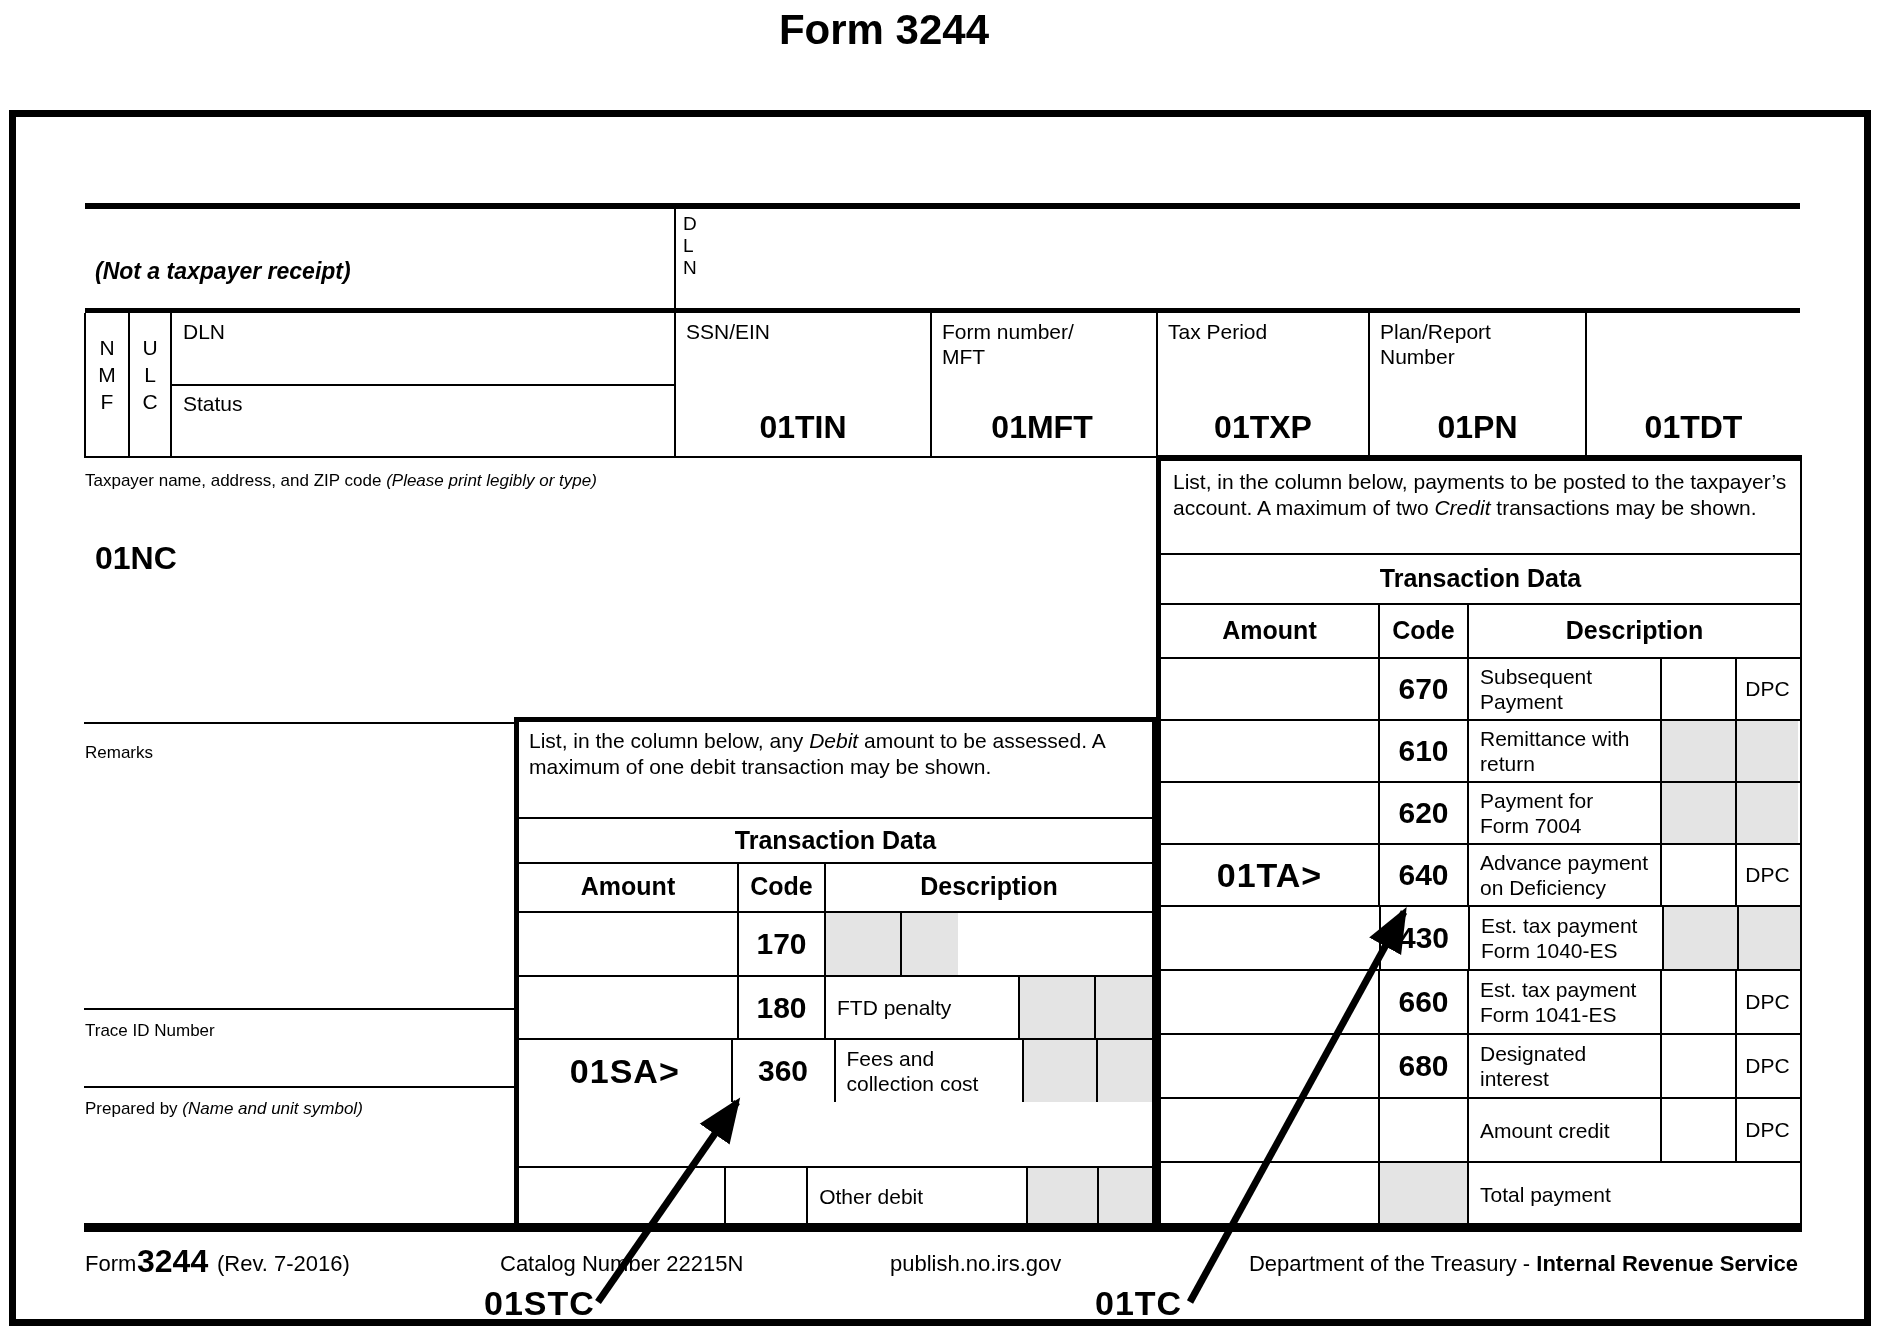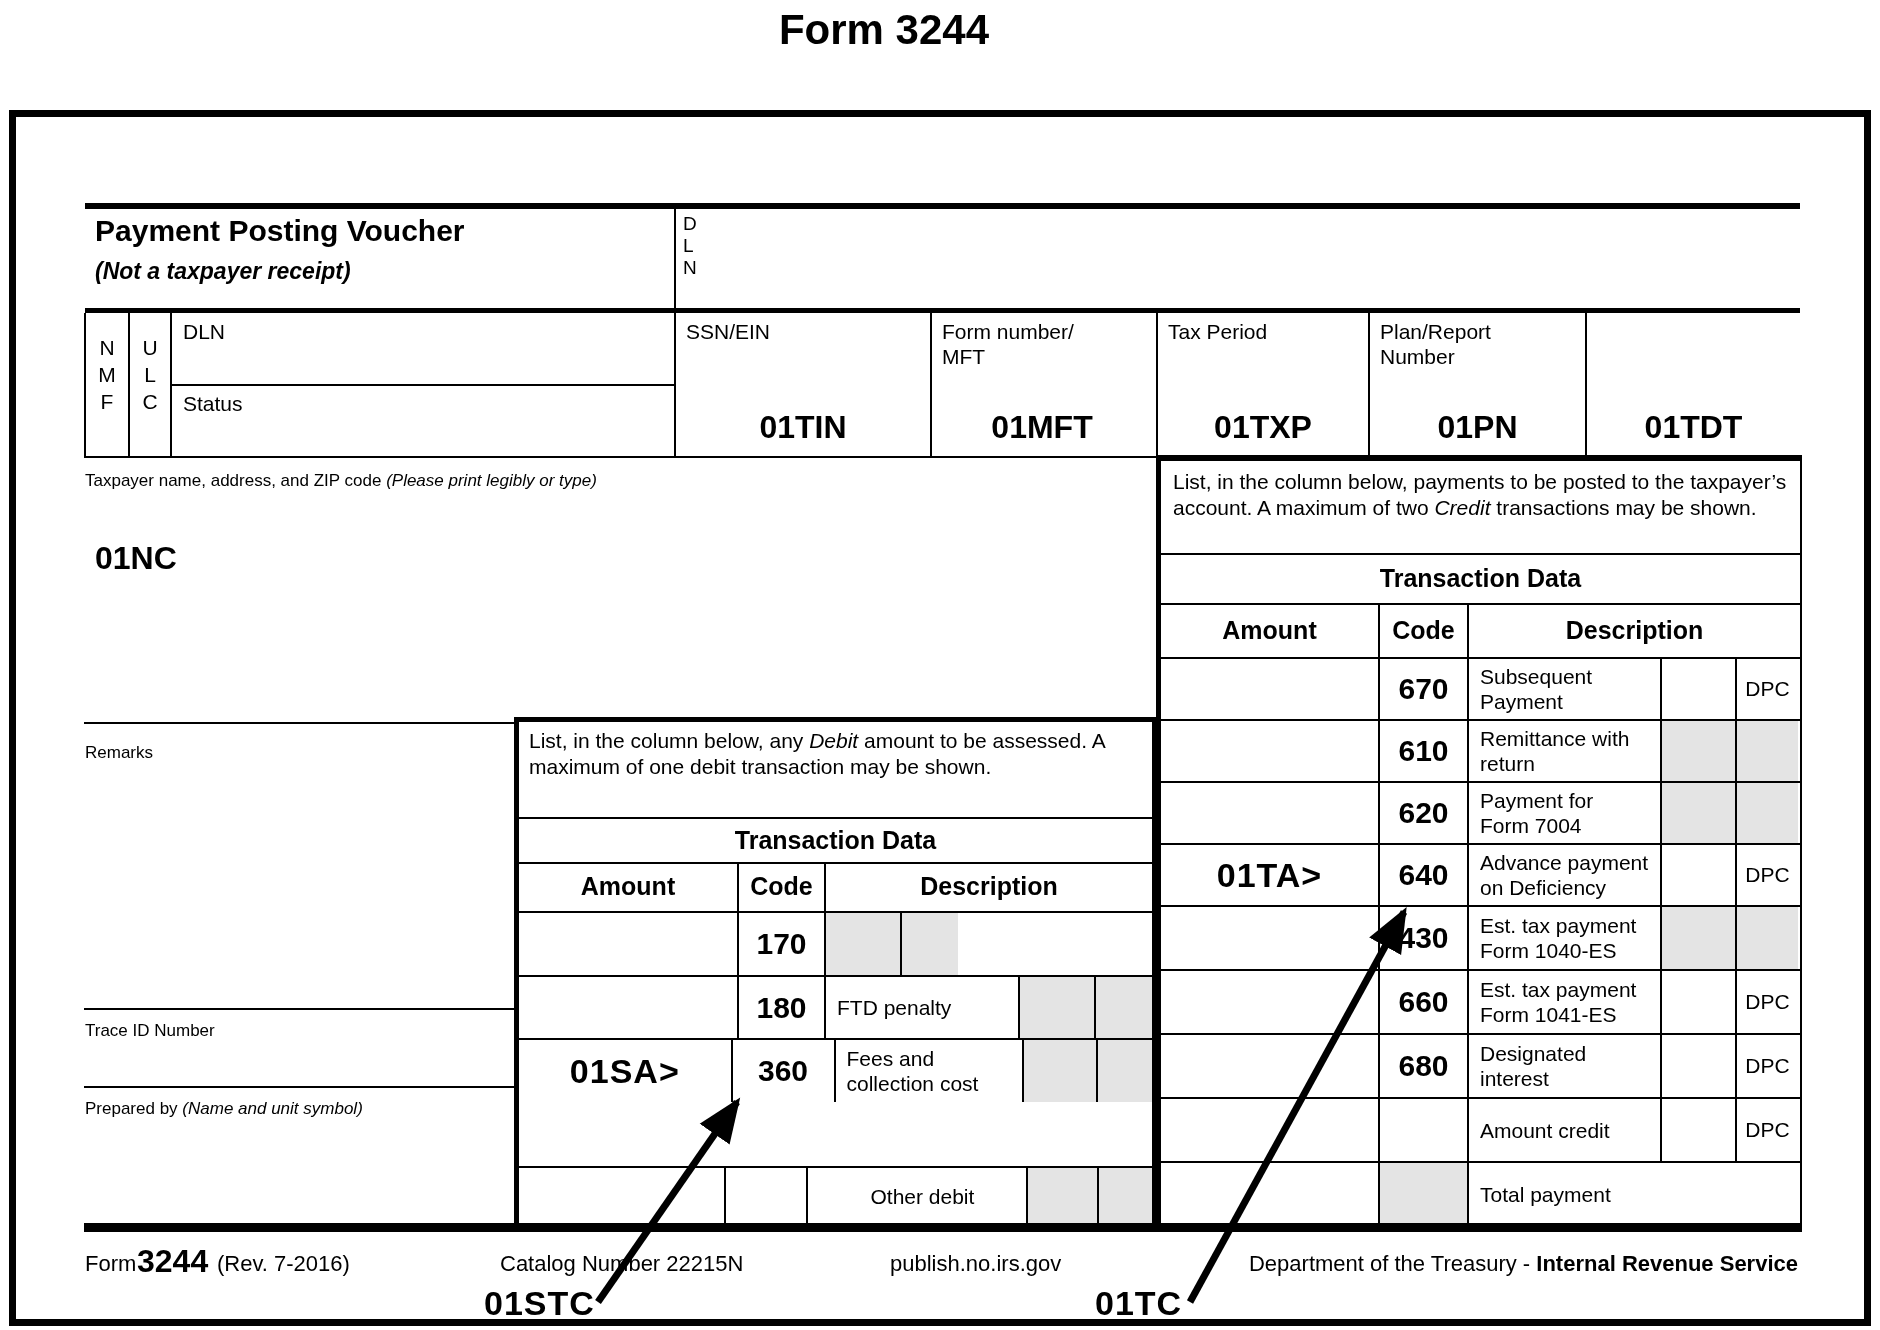--- a/index.html
+++ b/index.html
@@ -39,21 +39,20 @@
 <body>
 
 <div class="page">
 
   <div class="abs page-title">Form 3244</div>
 
   <div class="abs formbox"></div>
 
   <div class="abs hline thick" style="left:85px;top:203px;width:1715px;"></div>
 
-  <div class="abs" style="left:95px;top:214px;font-size:30px;font-weight:bold;">Payment Posting Voucher</div>
   <div class="abs" style="left:95px;top:258px;font-size:23px;font-weight:bold;font-style:italic;">(Not a taxpayer receipt)</div>
   <div class="abs vline" style="left:674px;top:209px;height:99px;"></div>
   <div class="abs vertletters" style="left:683px;top:213px;">
     <div>D</div>
     <div>L</div>
     <div>N</div>
   </div>
   <div class="abs hline" style="left:85px;top:308px;width:1715px;height:5px;"></div>
 
   <div class="abs vline" style="left:84px;top:313px;height:143px;"></div>
@@ -154,21 +153,21 @@
             <span>Fees and</span>
             <span>collection cost</span>
           </div>
         </div>
       <div class="cell bl gray" style="width:76px;"></div>
       <div class="cell bl gray" style="width:58px;"></div>
     </div>
     <div class="row bt" style="top:444px;height:59px;width:633px;">
       <div class="cell" style="width:218px;"></div>
       <div class="cell code ctr bl" style="width:87px;"></div>
-      <div class="cell bl" style="width:233px;text-align:center;">
+      <div class="cell bl" style="width:233px;">
           <div class="desc">
             <span>Other debit</span>
           </div>
         </div>
       <div class="cell bl gray" style="width:76px;"></div>
       <div class="cell bl gray" style="width:58px;"></div>
     </div>
   </div>
 
   <div class="abs panel" style="left:1156px;top:455px;width:646px;height:770px;border-width:6px 2px 0 5px;">
@@ -226,21 +225,21 @@
       <div class="cell code ctr bl" style="width:89px;">640</div>
       <div class="cell bl" style="width:193px;">
           <div class="desc">
             <span>Advance payment</span>
             <span>on Deficiency</span>
           </div>
         </div>
       <div class="cell bl" style="width:75px;"></div>
       <div class="cell bl dpc ctr" style="width:63px;">DPC</div>
     </div>
-    <div class="row bt" style="top:444px;height:64px;width:639px;">
+    <div class="row bt" style="top:444px;height:64px;width:639px;justify-content:space-between;">
       <div class="cell" style="width:217px;"></div>
       <div class="cell code ctr bl" style="width:89px;">430</div>
       <div class="cell bl" style="width:193px;">
           <div class="desc">
             <span>Est. tax payment</span>
             <span>Form 1040-ES</span>
           </div>
         </div>
       <div class="cell bl gray" style="width:75px;"></div>
       <div class="cell bl gray" style="width:63px;"></div>

